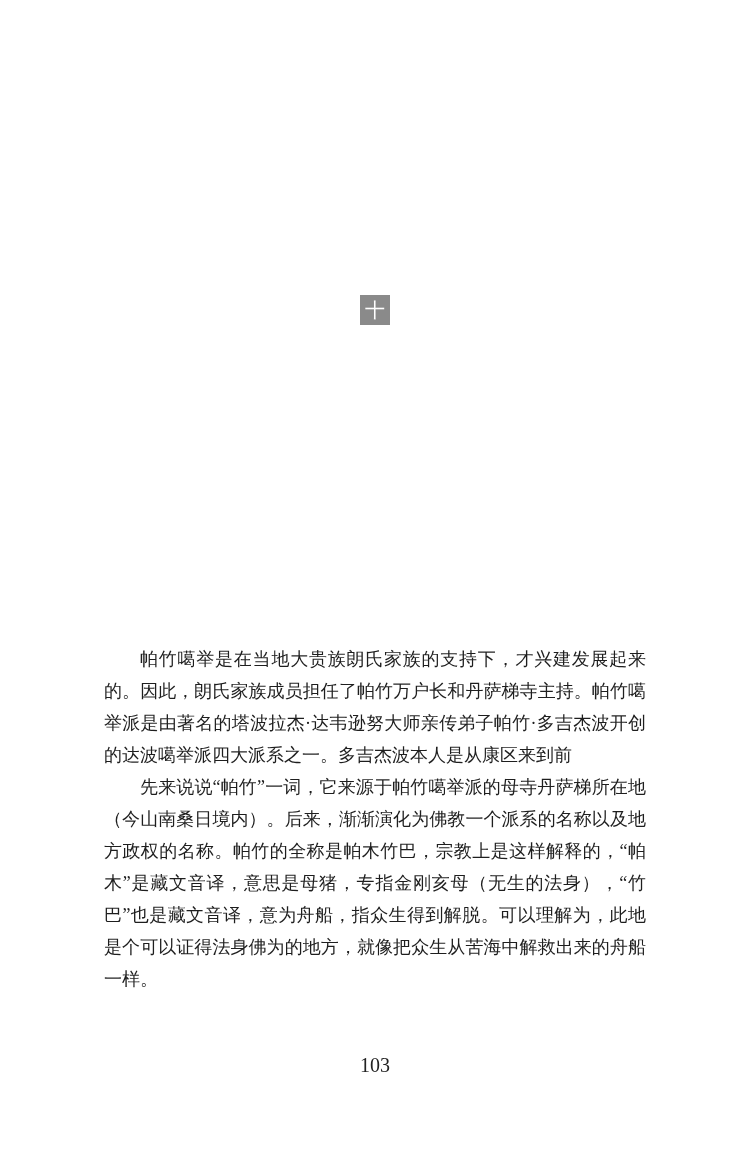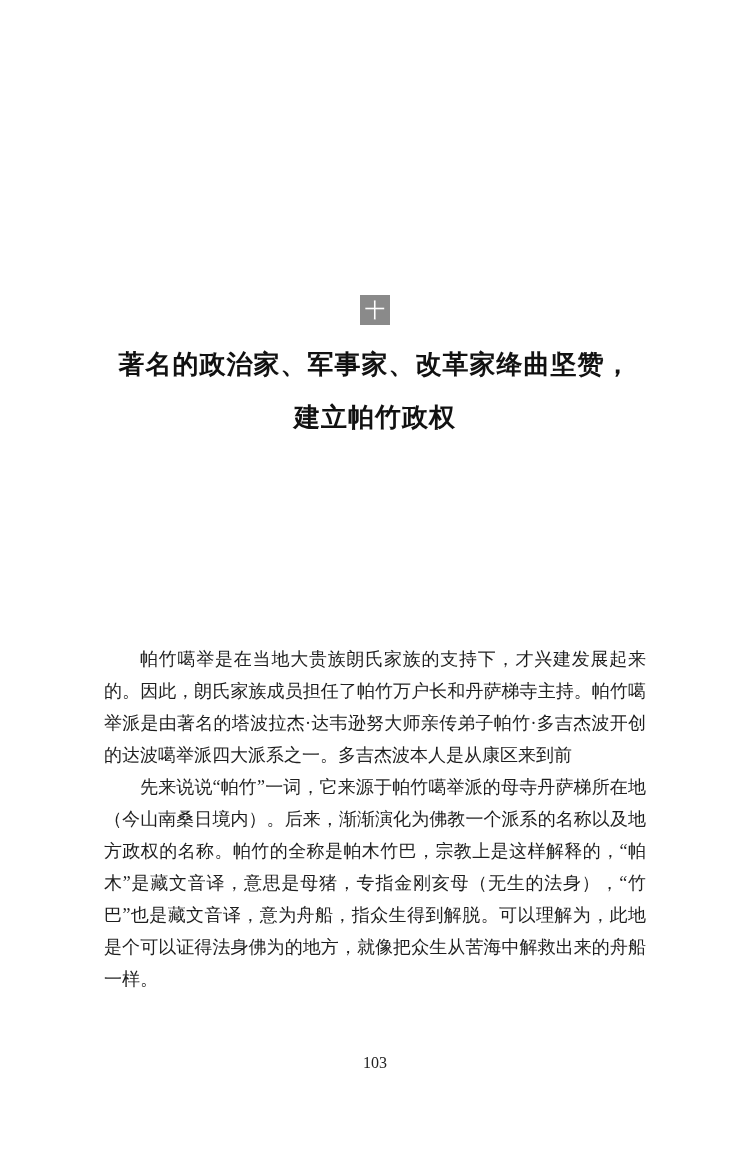--- a/index.html
+++ b/index.html
@@ -56,38 +56,34 @@
     margin: 0;
     padding: 0;
     text-indent: 2em;
   }
   .page-footer {
     position: absolute;
     top: 1053px;
     left: 0;
     right: 0;
     text-align: center;
-    font-size: 16px;
+    font-size: 20px;
     color: #222222;
     line-height: 1.2;
   }
 </style>
 </head>
 <body>
 
 <div class="page">
 
   <div class="chapter-box" style="background: rgb(138, 138, 138); color: rgb(255, 255, 255);">
     <span>十</span>
   </div>
 
-  <h1 class="chapter-title" style="margin:0;">
-    <div>著名的政治家、军事家、改革家绛曲坚赞，</div>
-    <div>建立帕竹政权</div>
-  </h1>
 
   <div class="body-text">
     <p>帕竹噶举是在当地大贵族朗氏家族的支持下，才兴建发展起来的。因此，朗氏家族成员担任了帕竹万户长和丹萨梯寺主持。帕竹噶举派是由著名的塔波拉杰·达韦逊努大师亲传弟子帕竹·多吉杰波开创的达波噶举派四大派系之一。多吉杰波本人是从康区来到前</p>
     <p>先来说说“帕竹”一词，它来源于帕竹噶举派的母寺丹萨梯所在地（今山南桑日境内）。后来，渐渐演化为佛教一个派系的名称以及地方政权的名称。帕竹的全称是帕木竹巴，宗教上是这样解释的，“帕木”是藏文音译，意思是母猪，专指金刚亥母（无生的法身），“竹巴”也是藏文音译，意为舟船，指众生得到解脱。可以理解为，此地是个可以证得法身佛为的地方，就像把众生从苦海中解救出来的舟船一样。</p>
   </div>
 
   <div class="page-footer">
     <span>103</span>
   </div>
 

